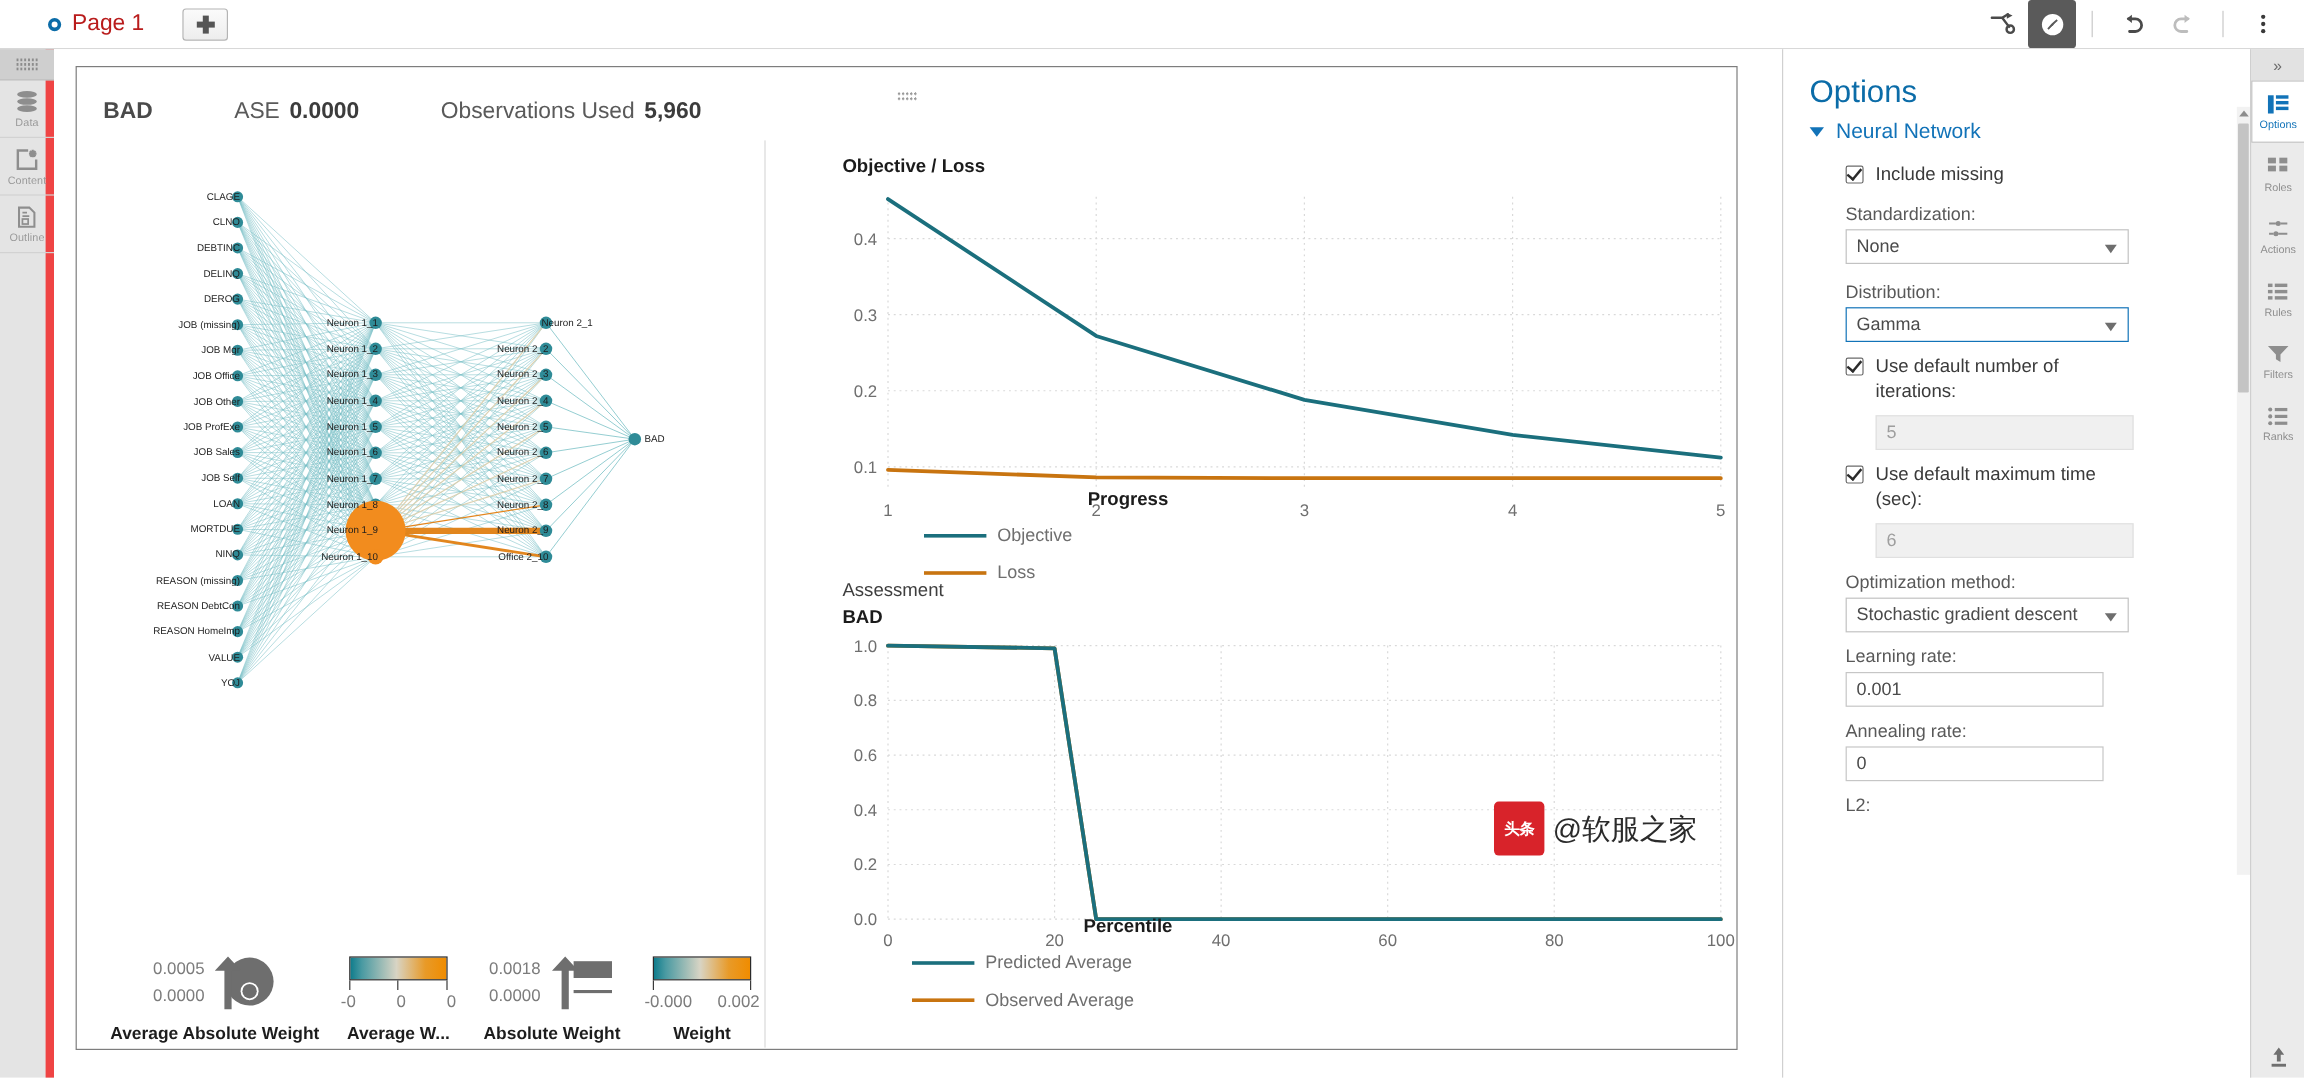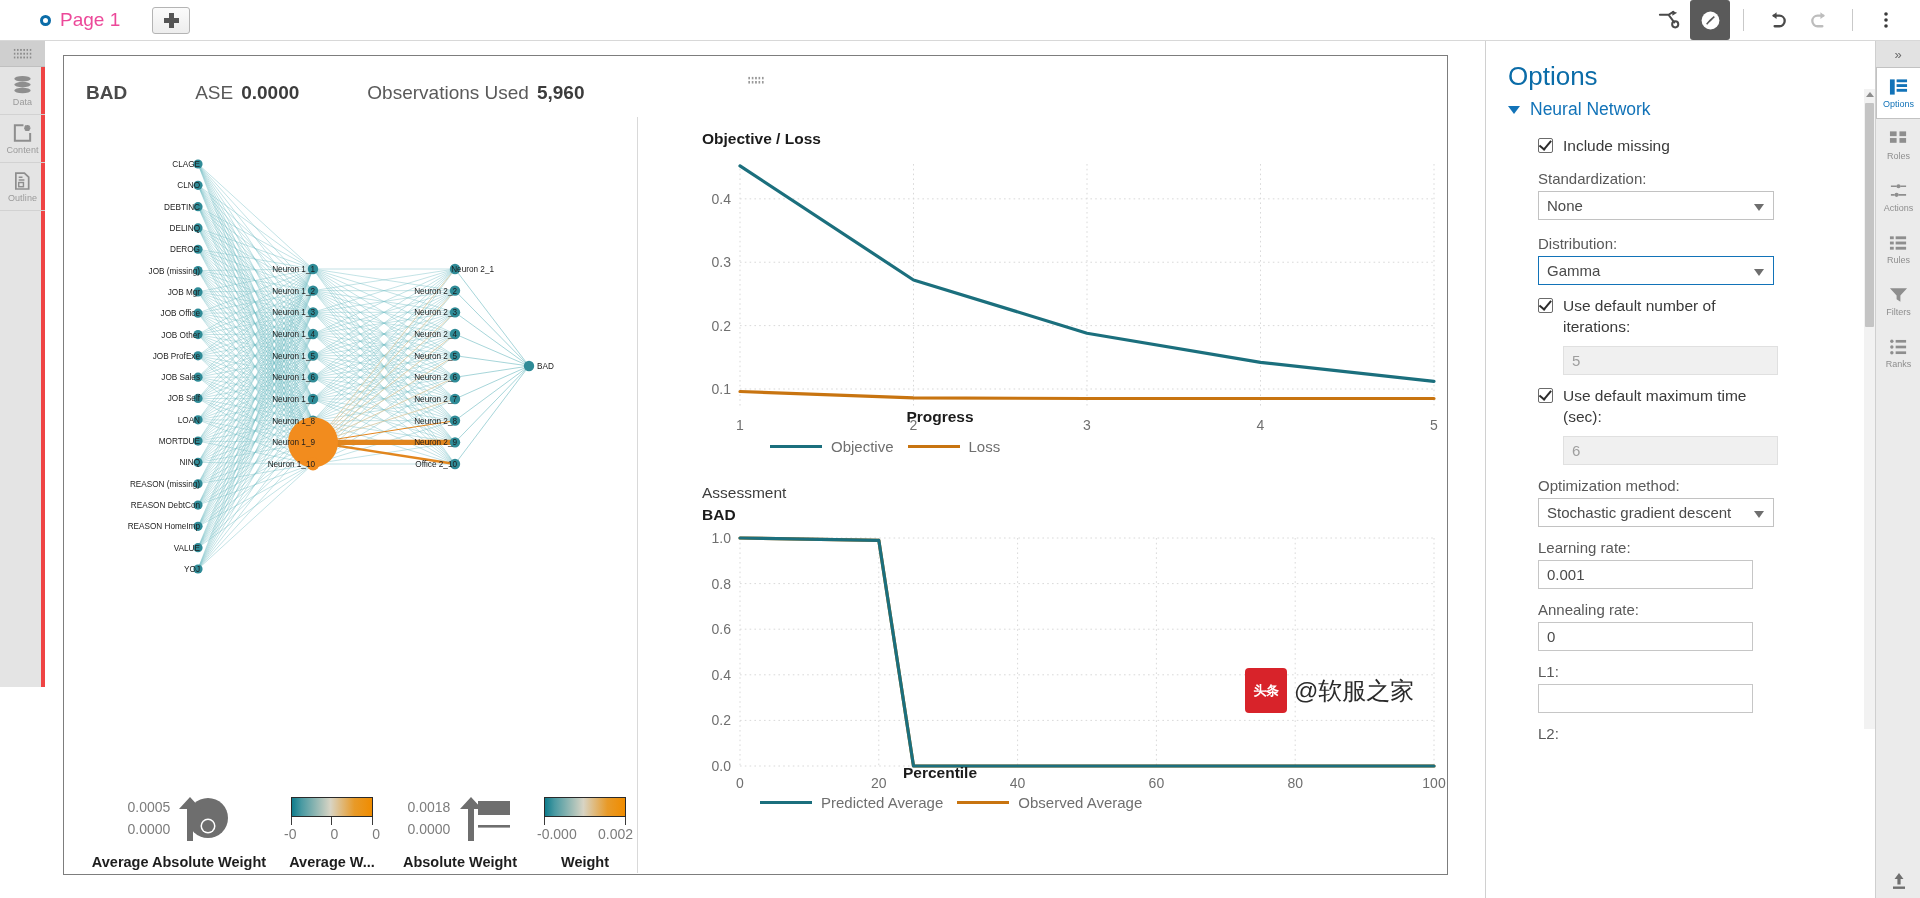--- a/index.html
+++ b/index.html
@@ -17,21 +17,21 @@
   }
   .page-tab {
     display: flex; align-items: center; gap: 9px;
     margin-left: 36px; height: 41px; padding: 0 4px;
     cursor: pointer;
   }
   .page-tab .dot {
     width: 11px; height: 11px; border-radius: 50%;
     border: 3px solid #0b6ca8; background: #fff;
   }
-  .page-tab .lbl { font-size: 19px; color: #ec4899; }
+  .page-tab .lbl { font-size: 19px; color: #b91c1c; }
   .add-page-btn {
     margin-left: 28px; width: 38px; height: 27px;
     border: 1px solid #b4b4b4; border-radius: 3px;
     background: linear-gradient(#fbfbfb,#ededed);
     display: flex; align-items: center; justify-content: center;
     cursor: pointer;
   }
   .add-page-btn .plus {
     position: relative; width: 15px; height: 15px;
   }
@@ -48,22 +48,22 @@
     width: 40px; height: 40px; display: flex;
     align-items: center; justify-content: center; cursor: pointer;
     border-radius: 3px;
   }
   .tb-icon.active { background: #5a5a5a; }
   .tb-sep {
     width: 1px; height: 22px; background: #c9c9c9; margin: 0 11px;
   }
   
   #leftrail {
-    position: absolute; left: 0; top: 41px; width: 45px; height: 646px;
-    background: #e4e4e4; border-right: 4px solid #ef4444;
+    position: absolute; left: 0; top: 41px; width: 45px; height: 857px;
+    background: #e4e4e4; border-right: 7px solid #ef4444;
   }
   .rail-item {
     width: 45px; height: 48px; display: flex; flex-direction: column;
     align-items: center; justify-content: center; gap: 2px;
     border-bottom: 1px solid #d2d2d2; cursor: pointer;
     color: #a0a0a0;
   }
   .rail-item.grip { height: 26px; background: #cfcfcf; border-bottom: 1px solid #c0c0c0;}
   .rail-item .rl { font-size: 9px; color: #9a9a9a; letter-spacing: .1px;}
   .dotgrid {
@@ -140,21 +140,21 @@
   }
   
   .chart-title {
     position: absolute; font-size: 15.5px; font-weight: bold; color: #1b1b1b;
   }
   .axis-name {
     position: absolute; font-size: 15.5px; font-weight: bold; color: #1b1b1b;
   }
   .chart-legend {
     position: absolute; display: flex; align-items: flex-start; gap: 14px;
-    font-size: 15px; color: #6f6f6f;
+    font-size: 15px; color: #6f6f6f; flex-direction: column;
   }
   .chart-legend .li { display: flex; align-items: center; gap: 9px; }
   .chart-legend .sw { width: 52px; height: 3.5px; }
   
   #panel-div {
     position: absolute; left: 573px; top: 61px; width: 1px; height: 756px;
     background: #d9d9d9;
   }
   
   #rightpanel {
@@ -975,26 +975,20 @@
       </div>
     </div>
 
     <div class="opt-field" style="margin-top:12px">
       <div class="f-label">Annealing rate:</div>
       <div class="tin" style="width:215px">
         <span>0</span>
       </div>
     </div>
 
-    <div class="opt-field" style="margin-top:12px">
-      <div class="f-label">L1:</div>
-      <div class="tin" style="width:215px">
-        <span></span>
-      </div>
-    </div>
 
     <div class="opt-field" style="margin-top:12px">
       <div class="f-label">L2:</div>
     </div>
   </div>
 
   <div id="pscroll">
     <div class="up">
         <span class="tri-up"></span>
       </div>

